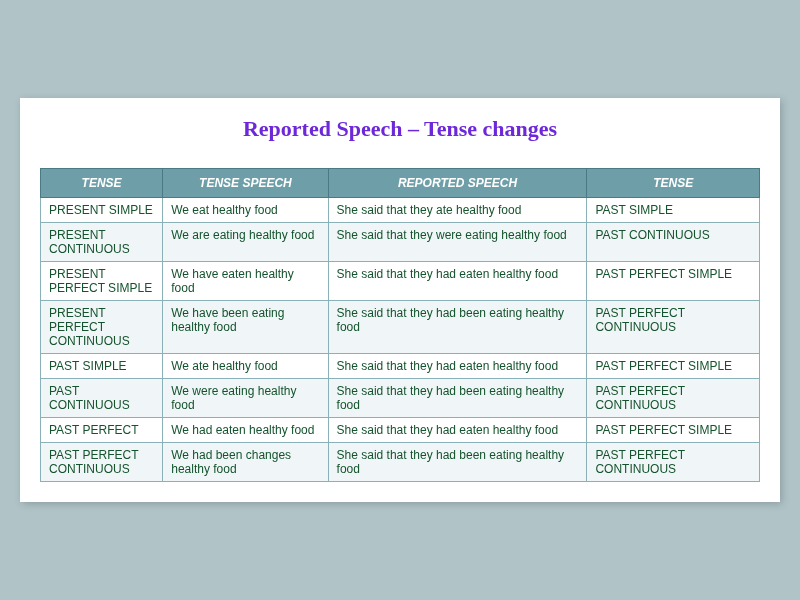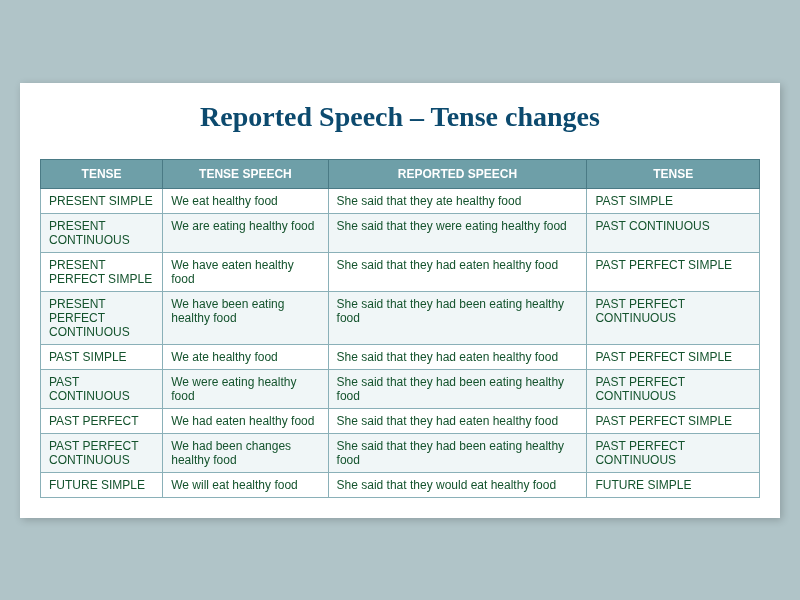--- a/index.html
+++ b/index.html
@@ -13,34 +13,35 @@
       font-family: Arial, sans-serif;
     }
     .card {
       background: #ffffff;
       width: 760px;
       padding: 18px 20px 20px 20px;
       box-shadow: 2px 2px 8px rgba(0,0,0,0.2);
     }
     .title {
       text-align: center;
-      font-size: 28px;
+      font-size: 22px;
       font-weight: bold;
-      color: #0c4a6e;
+      color: #6d28d9;
       margin-bottom: 26px;
       font-family: Georgia, serif;
     }
     table {
       width: 100%;
       border-collapse: collapse;
       font-size: 12px;
     }
     th {
       background: #6e9fa8;
       color: #ffffff;
+      font-style: italic;
       font-weight: bold;
       text-align: center;
       padding: 7px 8px;
       border: 1px solid #4a7a85;
     }
     td {
       border: 1px solid #8ab0b8;
       padding: 5px 8px;
       vertical-align: top;
       background: #ffffff;
@@ -110,21 +111,15 @@
           <td>We had eaten healthy food</td>
           <td>She said that they had eaten healthy food</td>
           <td>PAST PERFECT SIMPLE</td>
         </tr>
         <tr>
           <td>PAST PERFECT CONTINUOUS</td>
           <td>We had been changes healthy food</td>
           <td>She said that they had been eating  healthy food</td>
           <td>PAST PERFECT CONTINUOUS</td>
         </tr>
-        <tr>
-          <td>FUTURE SIMPLE</td>
-          <td>We will eat healthy food</td>
-          <td>She said that they would eat healthy food</td>
-          <td>FUTURE SIMPLE</td>
-        </tr>
       </tbody>
   </table>
 </div>
 
 </body></html>

